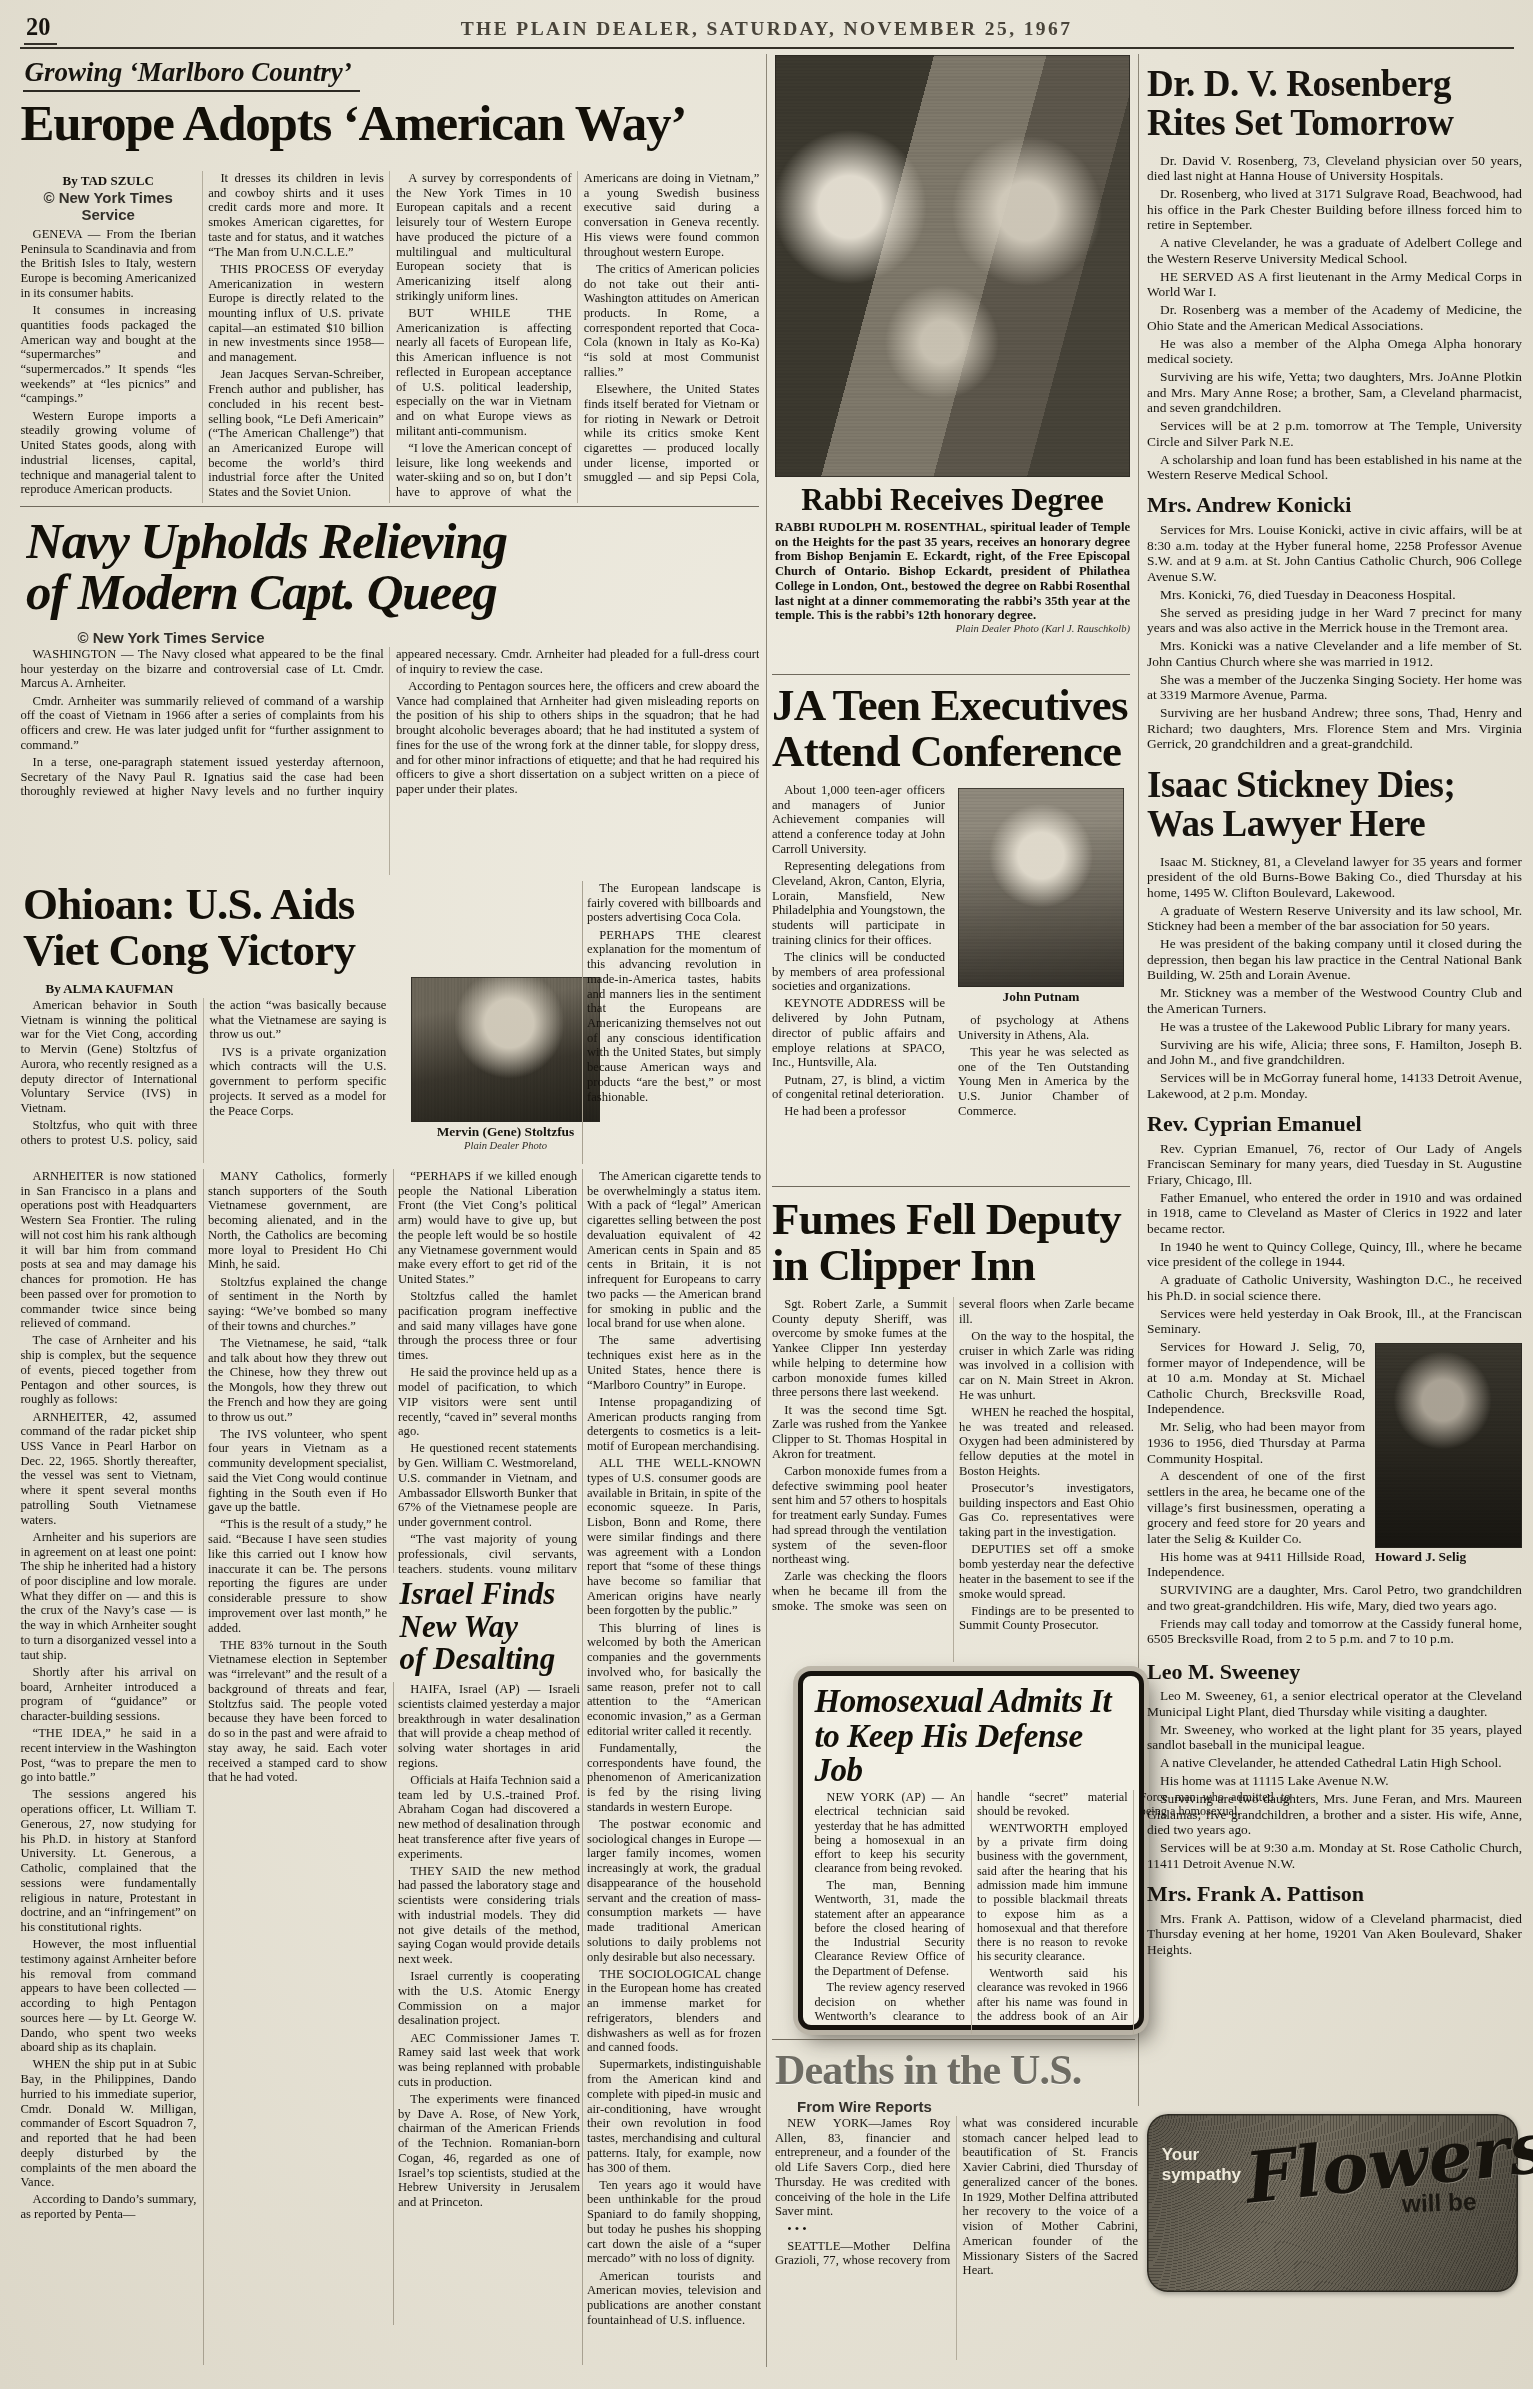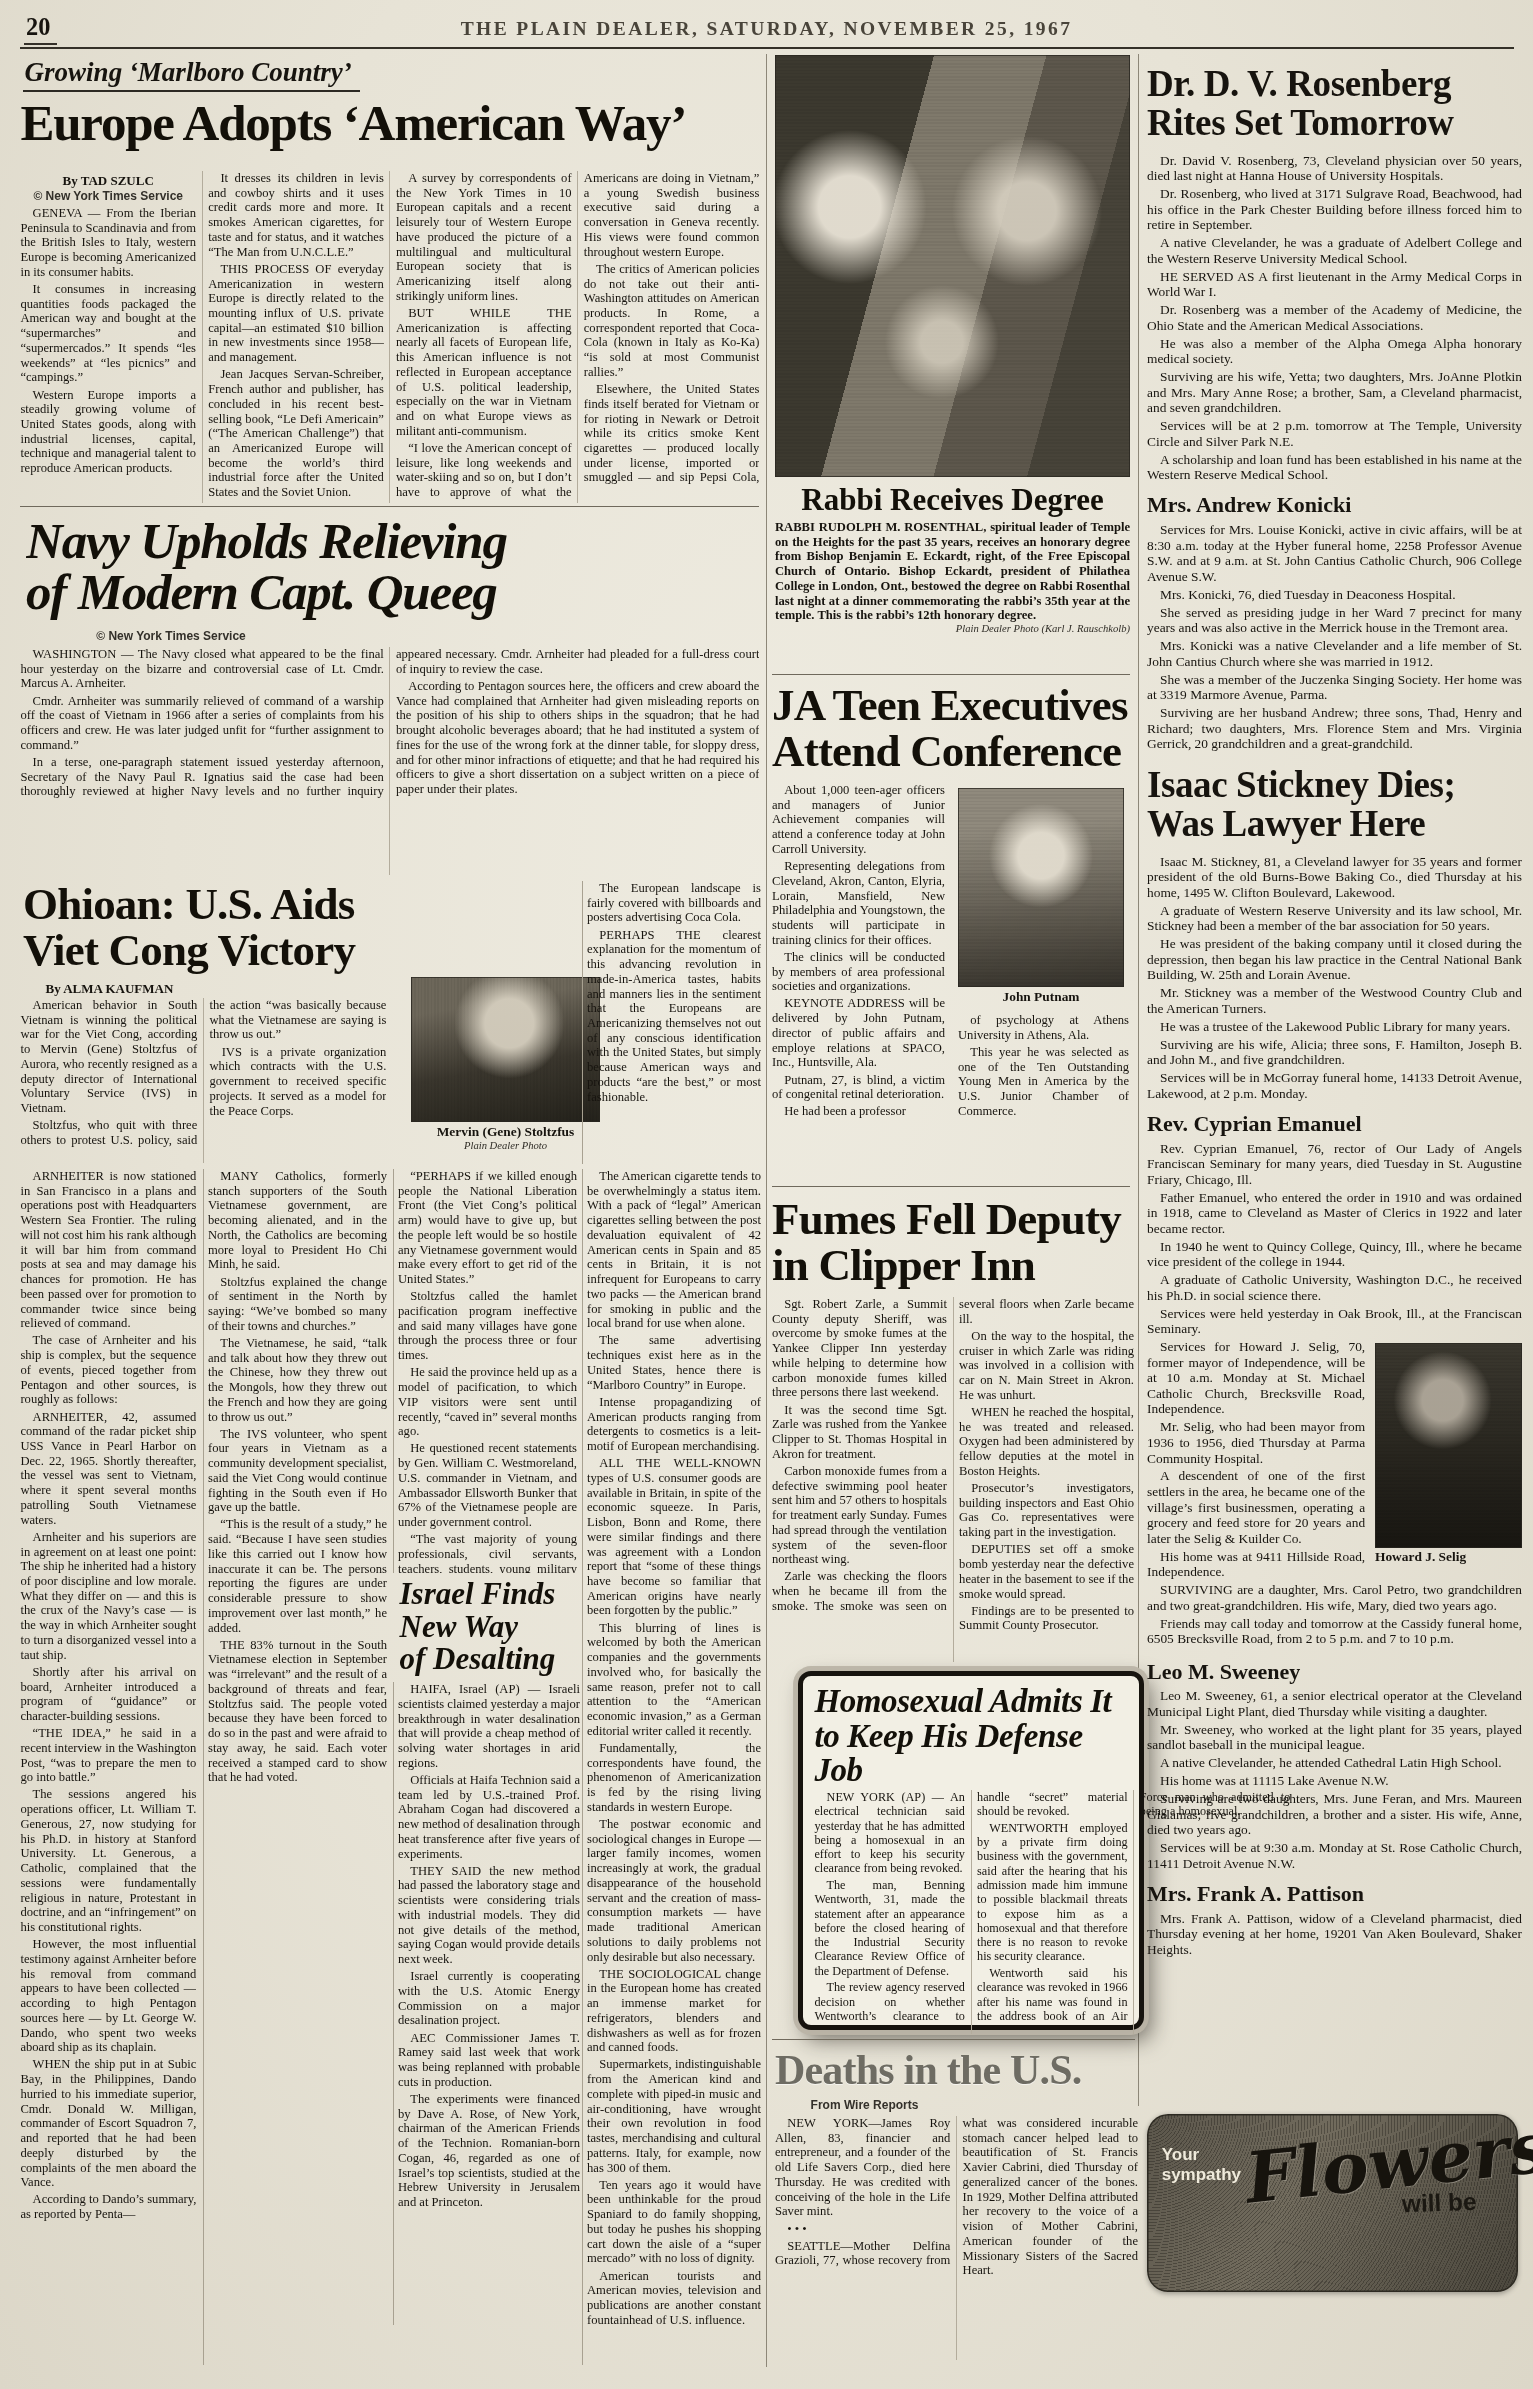--- a/index.html
+++ b/index.html
@@ -9,21 +9,21 @@
   .abs{position:absolute;overflow:hidden;}
   .headline{font-weight:700;color:#131009;}
   .h-xl{font-size:51px;line-height:1.0;letter-spacing:-1.2px;}
   .h-lg{font-size:45px;line-height:1.03;letter-spacing:-0.8px;}
   .h-sm{font-size:31px;line-height:1.05;}
   .italic{font-style:italic;}
   .center{text-align:center;}
   .kicker{font-size:27px;font-weight:700;font-style:italic;display:inline-block;
     border-bottom:2.4px double #2c2923;padding:0 8.1px 2.4px 1.6px;}
   .byline{font-weight:700;font-size:13px;text-align:center;margin:1.6px 0 0.8px;}
-  .credit{font-family:"Liberation Sans",sans-serif;font-weight:700;font-size:12px;
+  .credit{font-family:"Liberation Sans",sans-serif;font-weight:700;font-size:15px;
     text-align:center;color:#33302a;margin-bottom:3.3px;}
   .body-text{font-size:12.6px;line-height:1.17;}
   .body-text p{margin:0 0 2.4px;text-indent:12.2px;text-align:justify;}
   .cols-2{column-count:2;column-gap:12.2px;column-rule:0.8px solid #b3ac9c;}
   .cols-4{column-count:4;column-gap:12.2px;column-rule:0.8px solid #b3ac9c;}
   .colline{border-left:0.8px solid #a8a191;padding-left:4px;box-sizing:border-box;}
   .rule-h{position:absolute;background:#343028;height:1.6px;}
   .rule-h.thin{height:0.8px;background:#6f695c;}
   .rule-v{position:absolute;width:0.8px;background:#8d8778;}
   .caption-name{font-weight:700;font-size:13.4px;text-align:center;line-height:1.1;}
@@ -128,21 +128,21 @@
 
   <div class="abs headline h-lg" style="left:23px;top:881px;width:570px;height:96px;">
     <div>Ohioan: U.S. Aids</div>
     <div>Viet Cong Victory</div>
   </div>
   <div class="abs byline" style="left:20.4px;top:979px;width:178px;">By ALMA KAUFMAN</div>
   <div class="abs" style="left:20.4px;top:998px;width:366px;height:165px;">
     <div class="body-text cols-2" style="height:165px;">
         <p>American behavior in South Vietnam is winning the political war for the Viet Cong, according to Mervin (Gene) Stoltzfus of Aurora, who recently resigned as a deputy director of International Voluntary Service (IVS) in Vietnam.</p>
         <p>Stoltzfus, who quit with three others to protest U.S. policy, said the action “was basically because what the Vietnamese are saying is throw us out.”</p>
-        <p>IVS is a private organization which contracts with the U.S. government to received specific projects. It served as a model for the Peace Corps.</p>
+        <p>IVS is a private organization which contracts will the U.S. government to perform specific projects. It served as a model for the Peace Corps.</p>
       </div>
   </div>
   <div class="photo photo-stoltzfus" style="left:411px;top:977px;width:189px;height:145px;"></div>
   <div class="abs" style="left:411px;top:1125px;width:189px;height:33px;">
     <div class="caption-name">Mervin (Gene) Stoltzfus</div>
     <div class="caption-credit">Plain Dealer Photo</div>
   </div>
 
   <div class="abs body-text" style="left:20.4px;top:1169px;width:176px;height:1196px;">
     <div>

